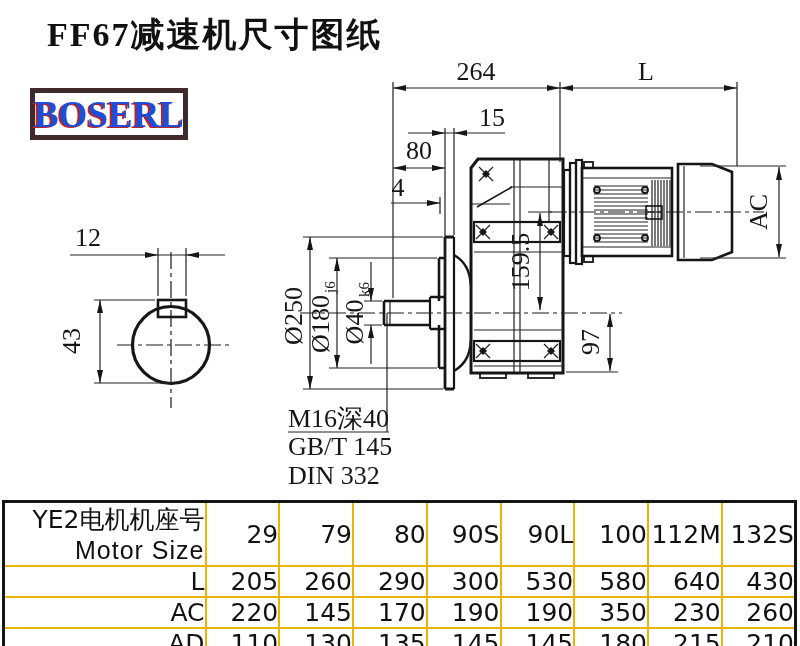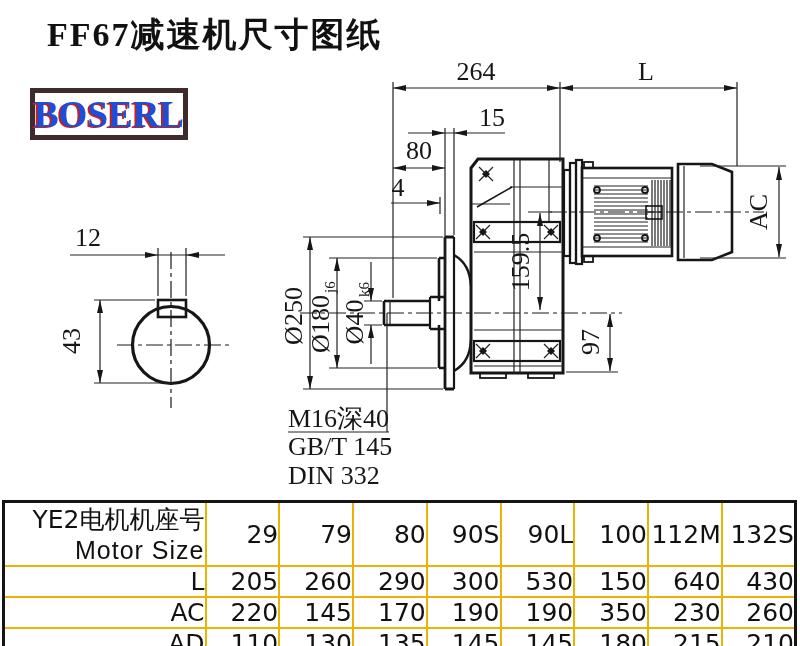--- a/index.html
+++ b/index.html
@@ -227,21 +227,21 @@
         <td class="hdr">112M</td>
         <td class="hdr">132S</td>
       </tr>
       <tr>
         <td>L</td>
         <td>205</td>
         <td>260</td>
         <td>290</td>
         <td>300</td>
         <td>530</td>
-        <td>150</td>
+        <td>580</td>
         <td>640</td>
         <td>430</td>
       </tr>
       <tr>
         <td>AC</td>
         <td>220</td>
         <td>145</td>
         <td>170</td>
         <td>190</td>
         <td>190</td>

